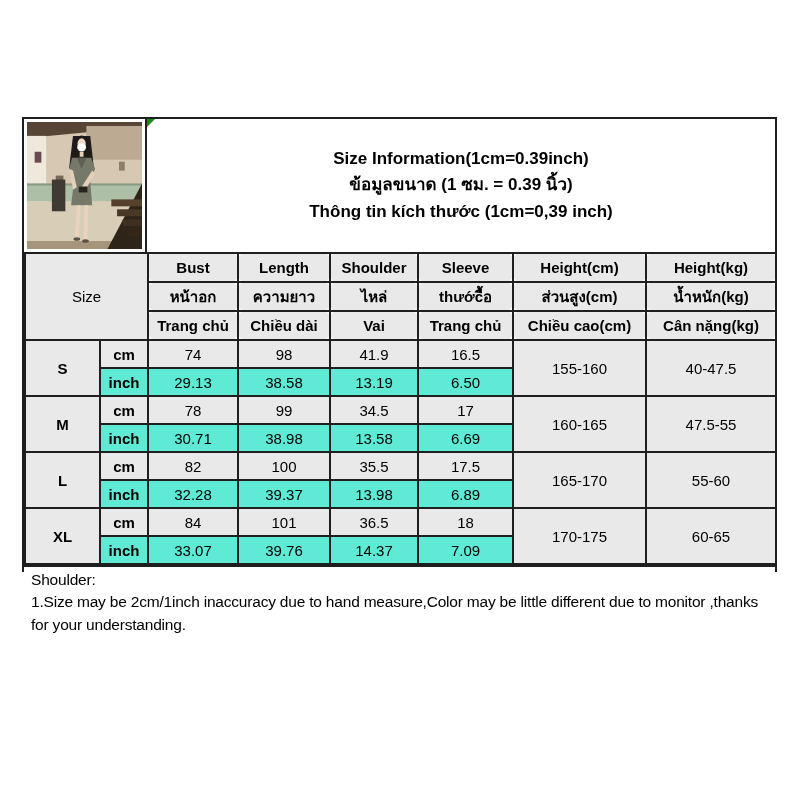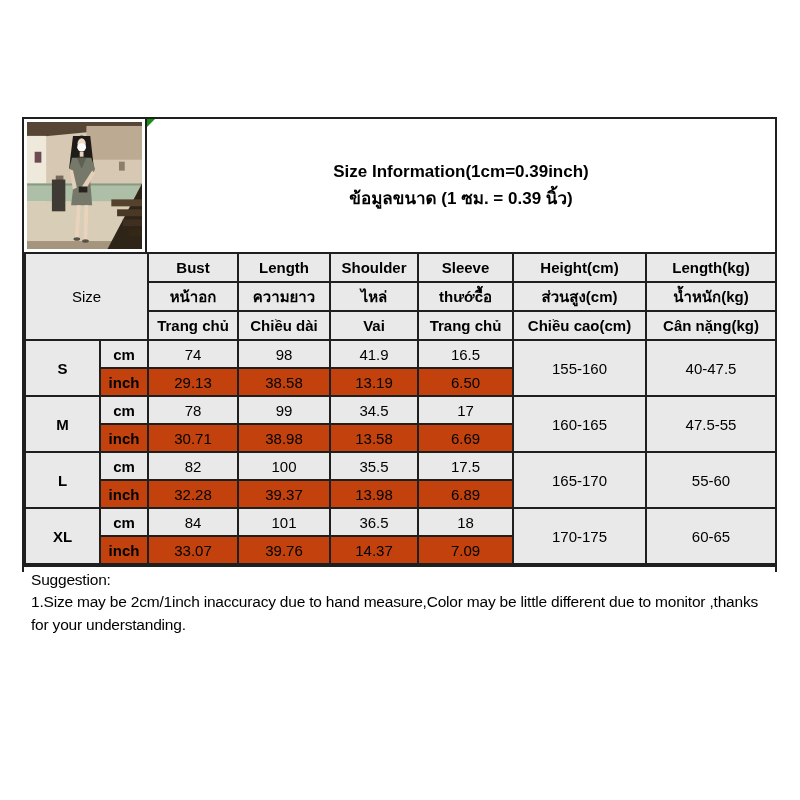--- a/index.html
+++ b/index.html
@@ -30,22 +30,22 @@
   }
   
   table.size-table{border-collapse:collapse;table-layout:fixed;width:100%;flex:0 0 auto;}
   table.size-table td{
     border:2px solid #1f1f1f;text-align:center;vertical-align:middle;
     font-size:15px;padding:0 2px;overflow:hidden;white-space:nowrap;
   }
   tr.hdr{height:29px;}
   tr.data{height:28px;}
   td.gray{background:#e9e9e9;}
-  td.white{background:#c2410c;}
-  td.bold{font-weight:bold;}
+  td.white{background:#5eead4;}
+  td.bold{font-weight:bold;border-radius:8px;}
   td.size-big{font-size:30px;font-weight:normal;}
   td.size-label{font-size:16px;font-weight:bold;}
   td.unit{font-weight:bold;}
   
   td.cm-b{border-bottom-width:1px;}
   td.in-t{border-top-width:1px;}
   
   .attention{
     flex:1;border-top:2px solid #1f1f1f;background:#fff;
     padding:2px 7px 4px 7px;box-sizing:border-box;
@@ -90,20 +90,21 @@
         <polygon points="52,84 56,84 54,117 50,117" fill="#e9d3bc"></polygon>
         <polygon points="60,84 64,84 63,119 59,119" fill="#e9d3bc"></polygon>
         <ellipse cx="52" cy="118" rx="3.5" ry="1.8" fill="#5a5248"></ellipse>
         <ellipse cx="61" cy="120" rx="3.5" ry="1.8" fill="#5a5248"></ellipse>
       </svg>
     </div>
     <div class="title-cell">
       <div class="corner-marker"></div>
       <div class="title-line">Size Information(1cm=0.39inch)</div>
       <div class="title-line">ข้อมูลขนาด (1 ซม. = 0.39 นิ้ว)</div>
+      <div class="title-line">Thông tin kích thước (1cm=0,39 inch)</div>
     </div>
   </div>
 
   <table class="size-table">
     <colgroup>
       <col style="width:75px">
         <col style="width:48px">
         <col style="width:90px">
         <col style="width:92px">
       <col style="width:88px">
@@ -112,21 +113,21 @@
         <col style="width:130px">
     </colgroup>
     <tbody>
         <tr class="hdr">
       <td class="gray size-big" colspan="2" rowspan="3">Size</td>
       <td class="gray bold">Bust</td>
       <td class="gray bold">Length</td>
       <td class="gray bold">Shoulder</td>
       <td class="gray bold">Sleeve</td>
       <td class="gray bold">Height(cm)</td>
-      <td class="gray bold">Length(kg)</td>
+      <td class="gray bold">Height(kg)</td>
     </tr>
     <tr class="hdr">
       <td class="gray bold">หน้าอก</td>
       <td class="gray bold">ความยาว</td>
       <td class="gray bold">ไหล่</td>
       <td class="gray bold">thướcื้อ</td>
       <td class="gray bold">ส่วนสูง(cm)</td>
       <td class="gray bold">น้ำหนัก(kg)</td>
     </tr>
     <tr class="hdr">
@@ -206,17 +207,17 @@
       <td class="white unit in-t">inch</td>
       <td class="white in-t">33.07</td>
       <td class="white in-t">39.76</td>
       <td class="white in-t">14.37</td>
       <td class="white in-t">7.09</td>
     </tr>
   </tbody>
     </table>
 
   <div class="attention">
-    <div>Suggestion:</div>
+    <div>Shoulder:</div>
     <div>1.Size may be 2cm/1inch inaccuracy due to hand measure,Color may be little different due to monitor ,thanks for your understanding.</div>
   </div>
 
 </div>
 
 </body></html>

